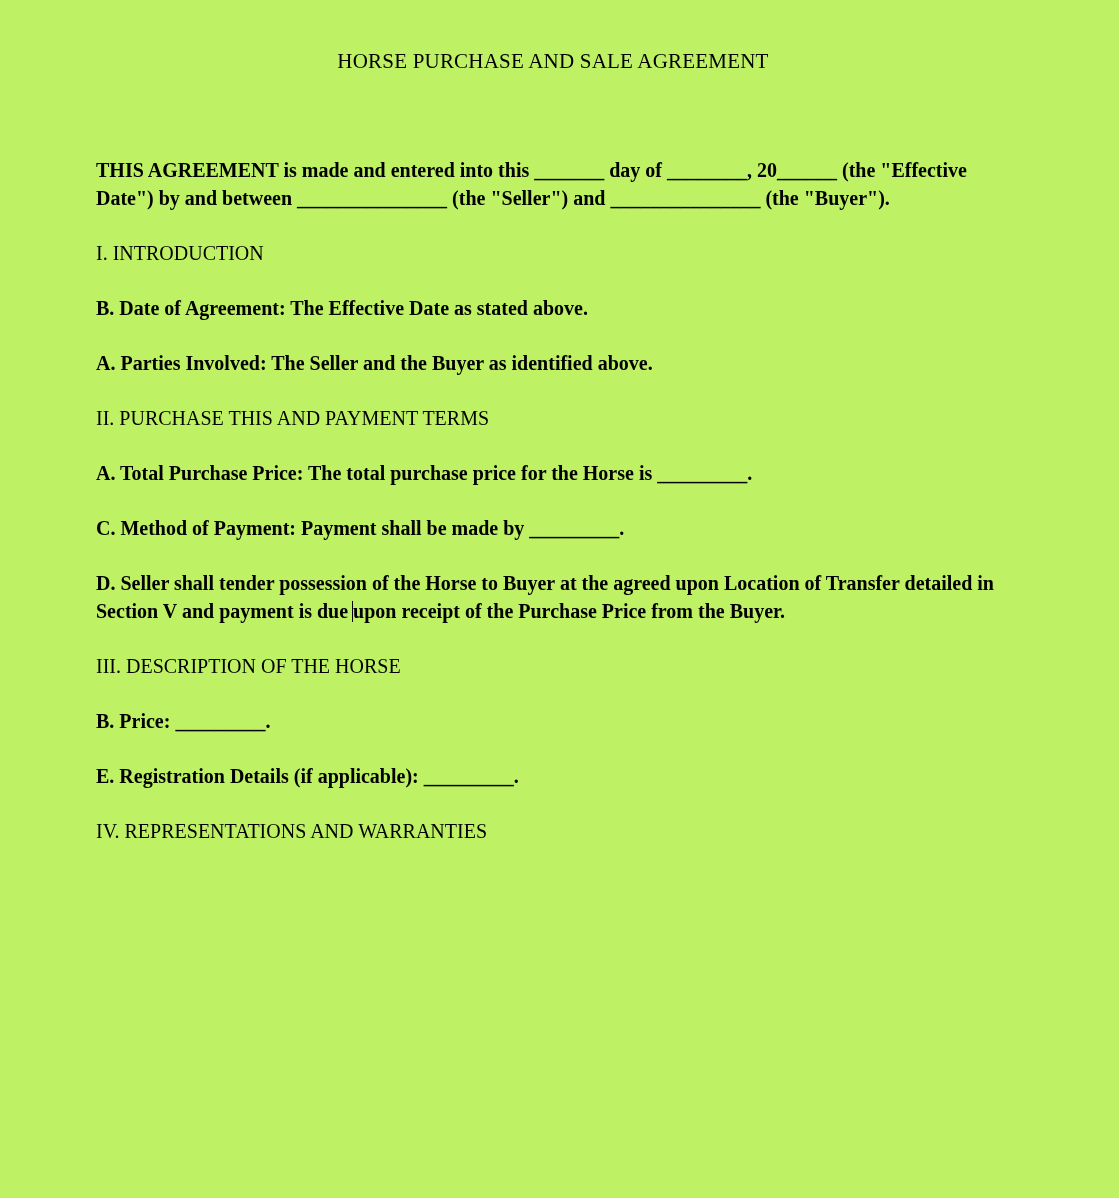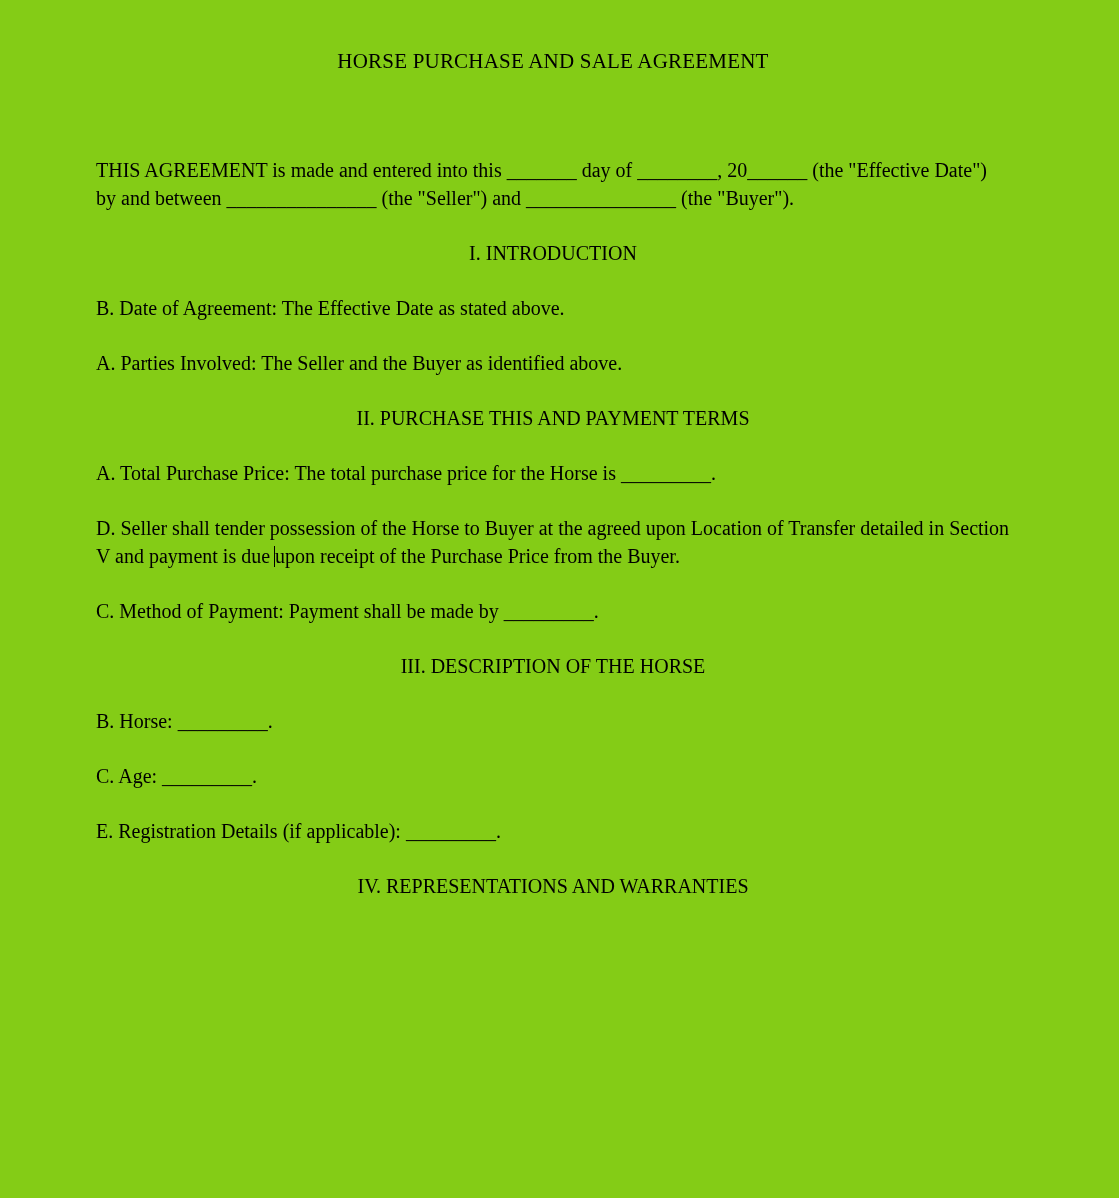--- a/index.html
+++ b/index.html
@@ -13,41 +13,41 @@
     color: #000000;
     font-family: "Liberation Serif", "DejaVu Serif", serif;
     font-size: 20px;
     overflow: hidden;
   }
   .page {
     box-sizing: border-box;
     width: 1119px;
     height: 1198px;
     padding: 47px 109px 0 96px;
-    background: #84cc16;
+    background: #bef264;
   }
   .doc-title {
     margin: 0 0 80px 0;
     font-size: 21px;
     font-weight: normal;
     text-align: center;
     line-height: 29px;
     letter-spacing: 0.2px;
   }
   .heading {
     margin: 0 0 27px 0;
     font-size: 20px;
     font-weight: normal;
     line-height: 28px;
-    text-align: center;
   }
   .para {
     margin: 0 0 27px 0;
     font-size: 20px;
     line-height: 28px;
+    font-weight: bold;
   }
   .caret {
     display: inline-block;
     width: 1px;
     height: 21px;
     background: #000000;
     vertical-align: -4px;
     margin: 0 0 0 -1px;
   }
 </style>
@@ -59,23 +59,22 @@
   <h1 class="doc-title">HORSE PURCHASE AND SALE AGREEMENT</h1>
 
   <p class="para">THIS AGREEMENT is made and entered into this _______ day of ________, 20______ (the "Effective Date") by and between _______________ (the "Seller") and _______________ (the "Buyer").</p>
 
   <h2 class="heading">I. INTRODUCTION</h2>
   <p class="para">B. Date of Agreement: The Effective Date as stated above.</p>
   <p class="para">A. Parties Involved: The Seller and the Buyer as identified above.</p>
 
   <h2 class="heading">II. PURCHASE THIS AND PAYMENT TERMS</h2>
   <p class="para">A. Total Purchase Price: The total purchase price for the Horse is _________.</p>
+  <p class="para">C. Method of Payment: Payment shall be made by _________.</p>
   <p class="para"><span>D. Seller shall tender possession of the Horse to Buyer at the agreed upon Location of Transfer detailed in Section V and payment is due </span><span class="caret"></span><span>upon receipt of the Purchase Price from the Buyer.</span></p>
-  <p class="para">C. Method of Payment: Payment shall be made by _________.</p>
 
   <h2 class="heading">III. DESCRIPTION OF THE HORSE</h2>
-  <p class="para">B. Horse: _________.</p>
-  <p class="para">C. Age: _________.</p>
+  <p class="para">B. Price: _________.</p>
   <p class="para">E. Registration Details (if applicable): _________.</p>
 
   <h2 class="heading">IV. REPRESENTATIONS AND WARRANTIES</h2>
 
 </div>
 
 </body></html>

